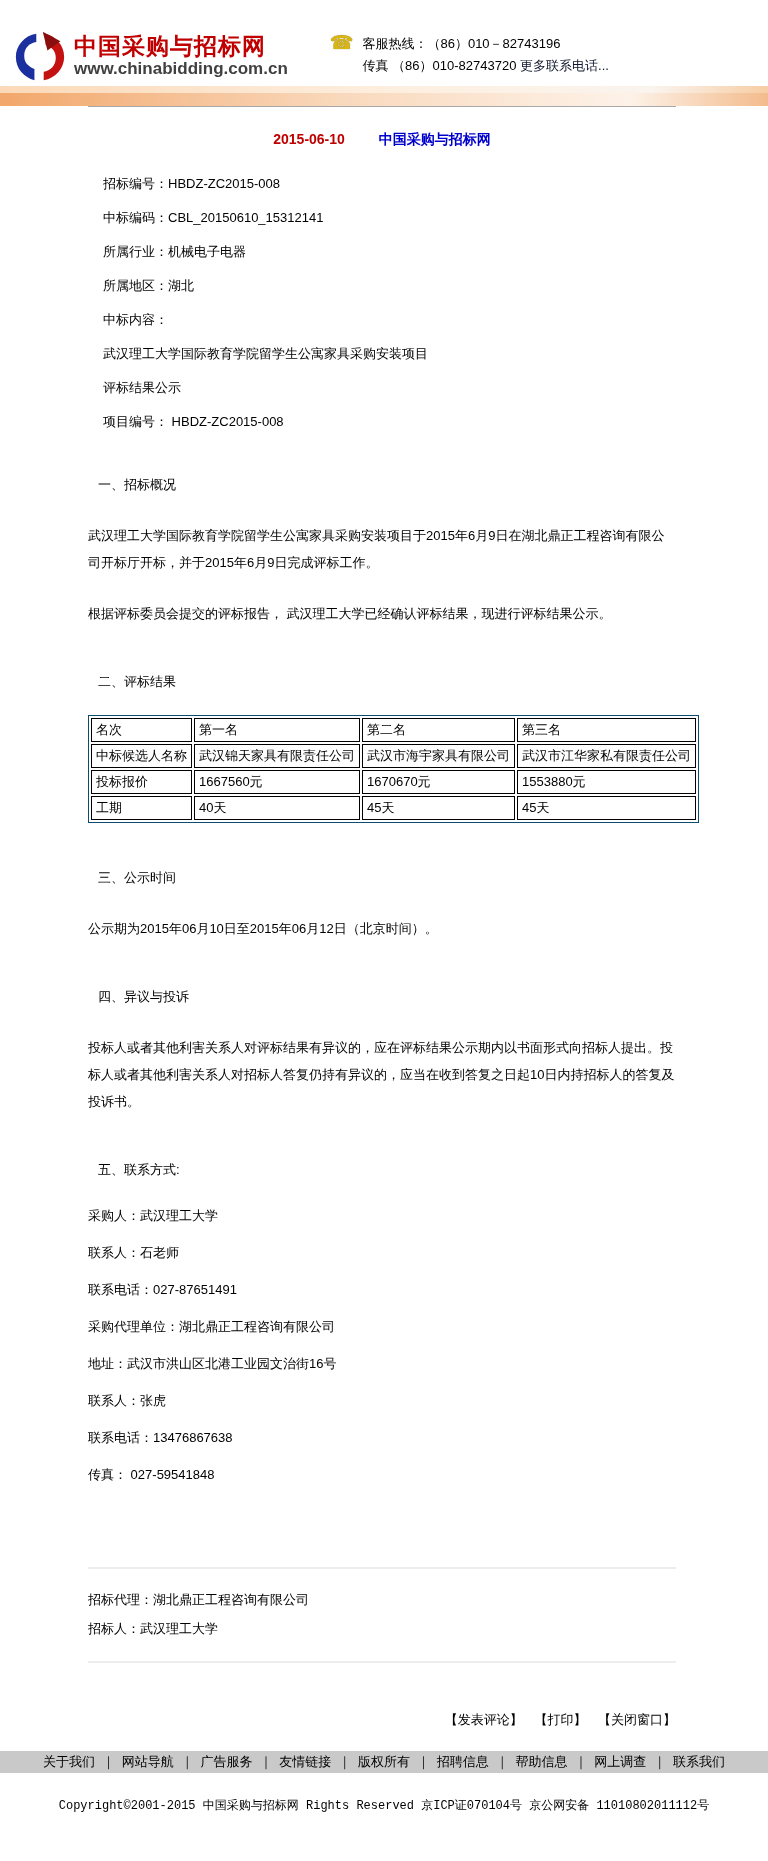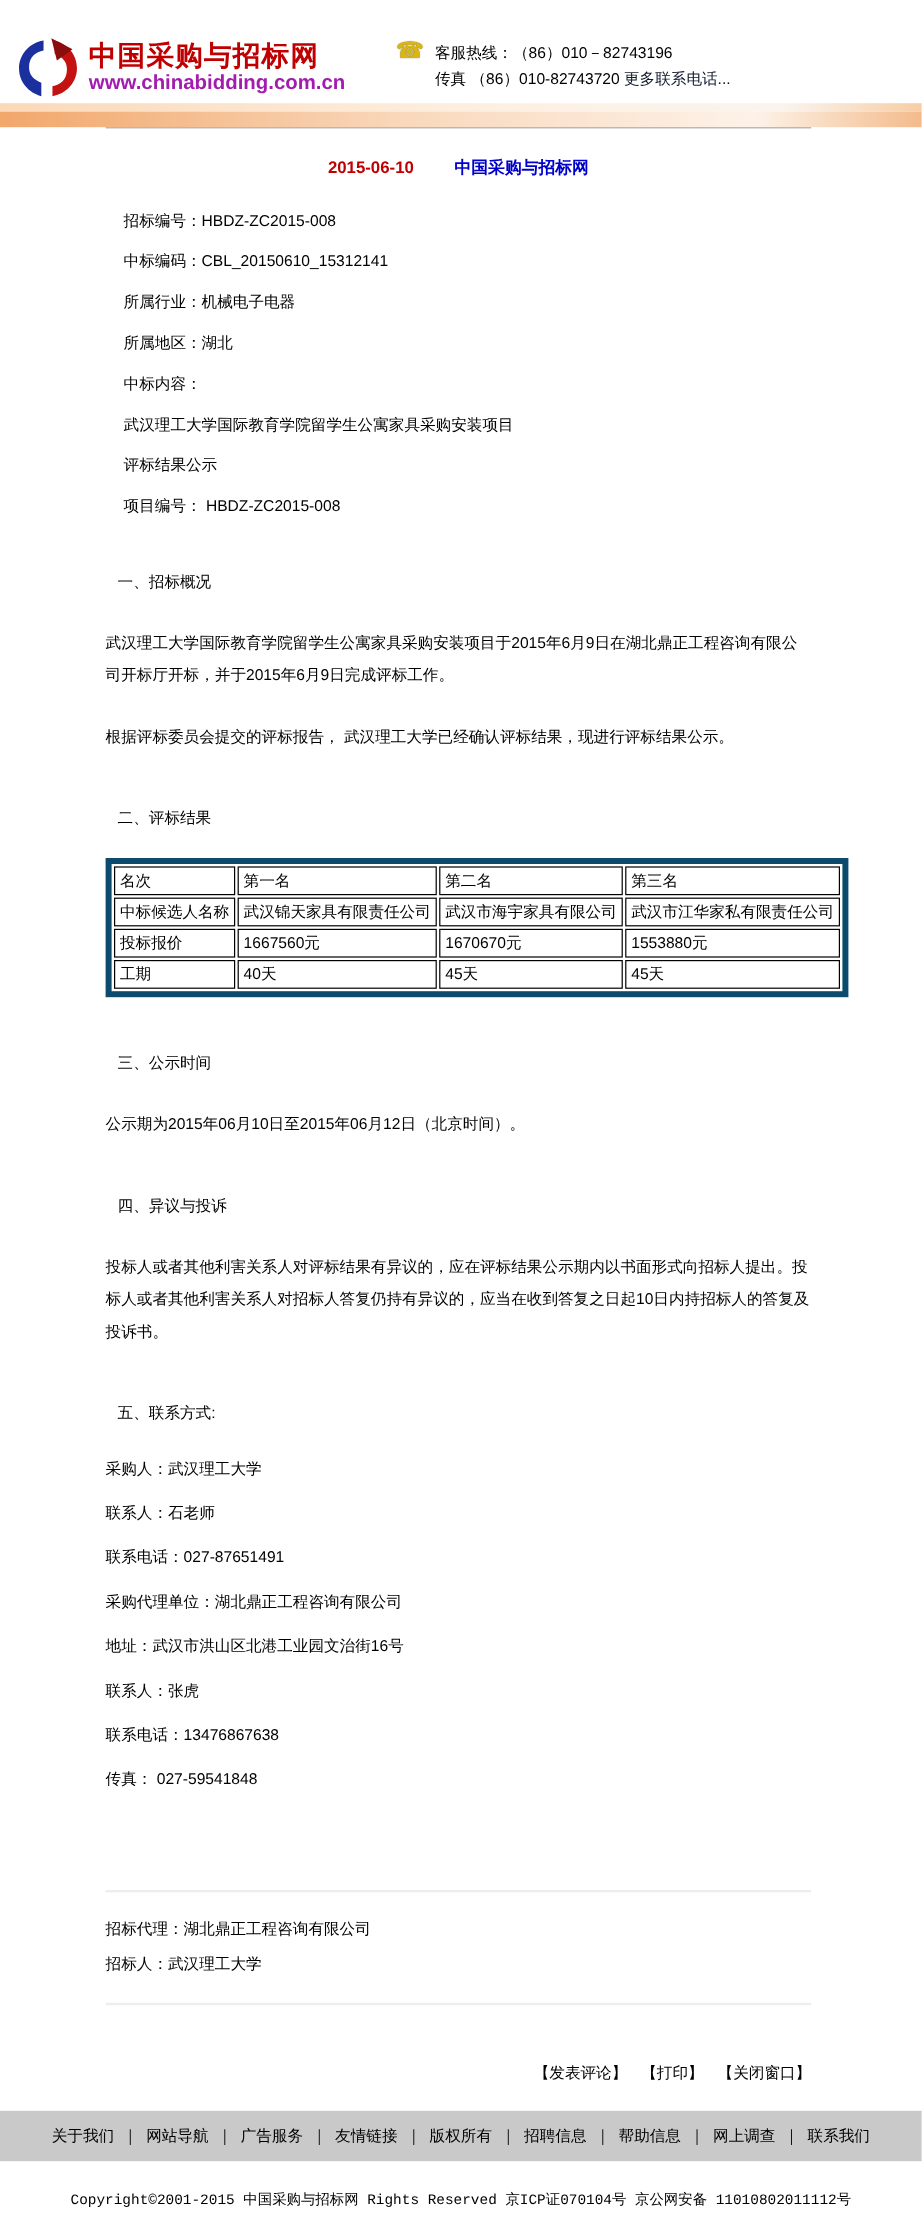--- a/index.html
+++ b/index.html
@@ -10,55 +10,55 @@
     font-size:13px;
     color:#000;
   }
   .page{width:768px;min-height:1861px;display:flex;flex-direction:column;}
 
   
   .header{display:flex;align-items:flex-start;padding:30px 0 4px 12px;}
   .logo{display:flex;align-items:center;gap:6px;cursor:pointer;}
   .logo-text{display:flex;flex-direction:column;}
   .logo-cn{color:#c00000;font-weight:bold;font-size:23px;line-height:25px;letter-spacing:1px;}
-  .logo-en{color:#a21caf;font-weight:bold;font-size:17px;line-height:19px;}
+  .logo-en{color:#404040;font-weight:bold;font-size:17px;line-height:19px;}
   .contact{margin-left:42px;display:flex;gap:9px;padding-top:3px;}
   .phone-icon{color:#d9b613;font-size:19px;line-height:20px;text-shadow:0 0 1px #6b5b00;}
   .contact-lines{line-height:22px;}
   .more-link{color:#0f172a;text-decoration:none;cursor:pointer;}
 
   .bar-light{height:7px;background:linear-gradient(90deg,#fbd9b8,#fdf0e2 55%,#faf4ee 85%,#f7cda4);}
   .bar-main{height:13px;background:linear-gradient(90deg,#f2a76b,#f9d9bd 45%,#fdf2e8 82%,#f3bb8c);}
 
   
   main{padding:0 92px 0 88px;flex:0 0 auto;}
   .title{font-size:15px;font-weight:bold;text-align:center;margin:16px 0 11px;}
   .title-rule{border:none;border-top:1px solid #a8a8a8;margin:0;}
   .dateline{text-align:center;margin:24px 0 26px;font-weight:bold;font-size:14px;}
   .date{color:#c00000;margin-right:30px;}
   .src-link{color:#0000cc;text-decoration:none;cursor:pointer;}
   .meta p{margin:0 15px 17px;line-height:17px;}
   section h2{font-size:13px;font-weight:normal;margin:46px 10px 28px;}
   section p{line-height:27px;margin:0 0 24px;}
 
-  table.results{border-collapse:separate;border-spacing:2px;border:5px solid #0c4a6e;width:585px;margin:-4px 0 0 0;}
+  table.results{border-collapse:separate;border-spacing:2px;border:1px solid #0c4a6e;width:585px;margin:-4px 0 0 0;}
   table.results td{border:1px solid #000;padding:1px 4px;height:20px;font-size:13px;white-space:nowrap;overflow:hidden;}
 
   .contacts p{margin:0 0 20px;line-height:17px;}
 
   .rule-light{border:none;border-top:2px solid #ededed;margin:84px 0 22px;}
   .signoff p{margin:0 0 12px;line-height:17px;}
   .rule-light2{border:none;border-top:2px solid #ededed;margin:24px 0 0;}
 
   .actions{text-align:right;margin:48px 0 0;}
   .actions a{color:#000;text-decoration:none;margin-left:8px;cursor:pointer;}
 
   
   footer{margin-top:22px;}
-  .navbar{background:#c9c9c9;padding:12px 0;text-align:center;}
+  .navbar{background:#c9c9c9;padding:2px 0;text-align:center;}
   .navbar a{color:#000;text-decoration:none;cursor:pointer;}
   .navbar .sep{margin:0 7px;}
   .copyright{text-align:center;margin-top:24px;font-family:"Liberation Mono","DejaVu Sans Mono",monospace;font-size:12px;}
 </style>
 </head>
 <body>
 
 <div class="page">
 
   <div class="header">

